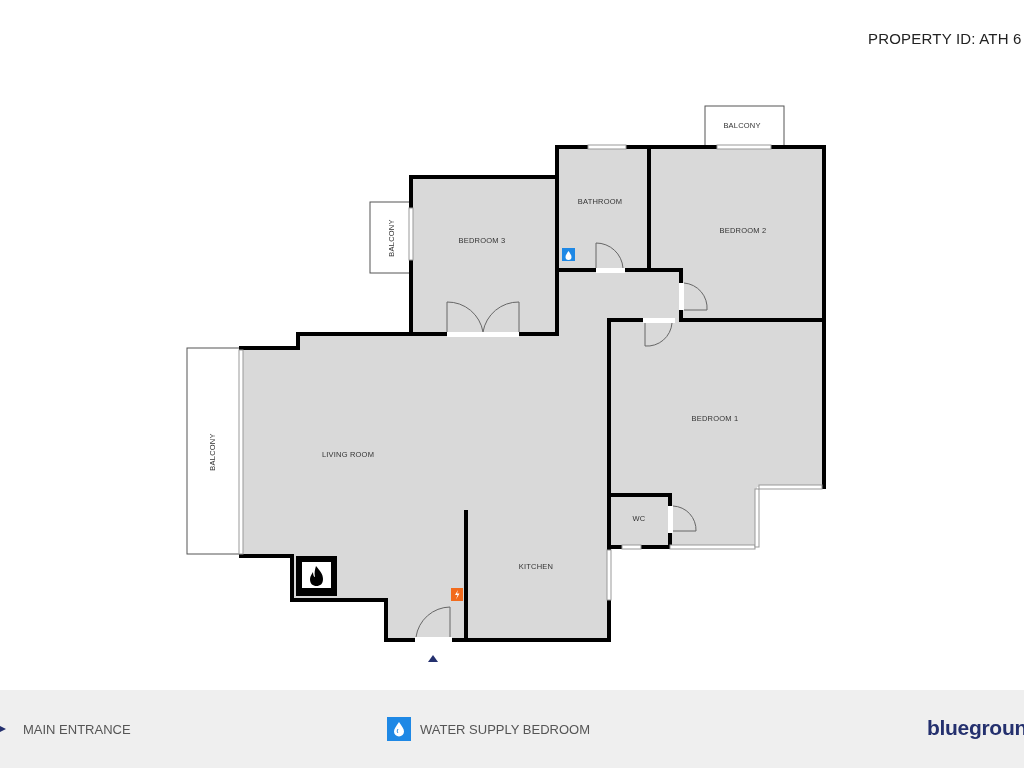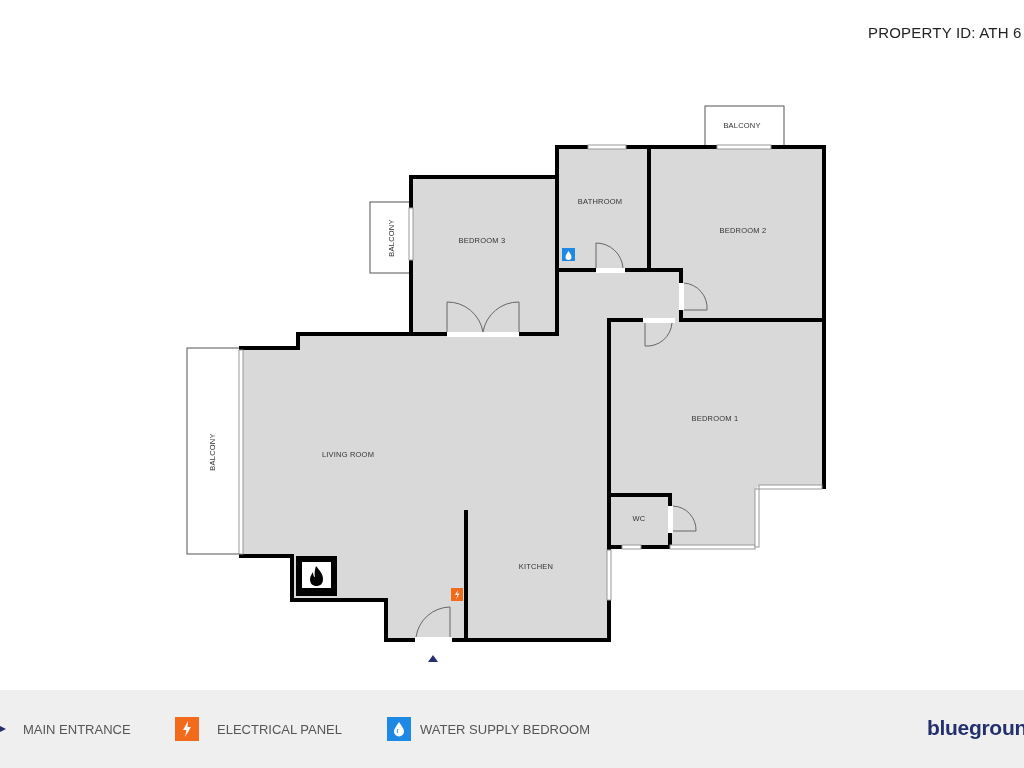--- a/index.html
+++ b/index.html
@@ -2,21 +2,21 @@
 <html><head>
   <meta charset="utf-8">
   <style>
     html, body { margin: 0; padding: 0; }
     body {
       width: 1024px; height: 768px; overflow: hidden;
       background: #ffffff; position: relative;
       font-family: "Liberation Sans", sans-serif;
     }
     .property-id {
-      position: absolute; left: 868px; top: 24px;
+      position: absolute; left: 868px; top: 30px;
       font-size: 15px; color: #222; white-space: nowrap;
       letter-spacing: 0.2px;
     }
     .plan { position: absolute; left: 0; top: 0; }
     .room-label {
       font-family: "Liberation Sans", sans-serif;
       font-size: 7.5px; fill: #333; letter-spacing: 0.2px;
     }
     .legend-bar {
       position: absolute; left: 0; top: 690px; width: 1024px; height: 78px;
@@ -156,28 +156,20 @@
 
 <div class="legend-bar">
   <div class="legend-item" style="left:-6px;">
     <span class="legend-icon" style="width:14px;margin-right:15px;">
       <svg width="14" height="14" viewBox="0 0 14 14">
           <polygon points="2,2 12,7 2,12" fill="#24306e"></polygon>
         </svg>
     </span>
     <span class="legend-text">MAIN ENTRANCE</span>
   </div>
-  <div class="legend-item" style="left:175px;">
-    <span class="legend-icon" style="background:#f26b1d;">
-      <svg width="24" height="24" viewBox="0 0 24 24">
-          <path d="M13,4 L8,13 L11.5,13 L10,20 L16,10 L12.5,10 Z" fill="#fff"></path>
-        </svg>
-    </span>
-    <span class="legend-text">ELECTRICAL PANEL</span>
-  </div>
   <div class="legend-item" style="left:387px;">
     <span class="legend-icon" style="background:#1e88e5;margin-right:9px;">
       <svg width="24" height="24" viewBox="0 0 24 24">
           <path d="M12,5 C15,9.5 17,12 17,14.5 A5,5 0 0 1 7,14.5 C7,12 9,9.5 12,5 Z" fill="#fff"></path>
           <path d="M11,12 C10,13.5 10,15 11,16" stroke="#1e88e5" stroke-width="1" fill="none"></path>
         </svg>
     </span>
     <span class="legend-text">WATER SUPPLY BEDROOM</span>
   </div>
   <div class="brand" style="top:26px;">bluegroun</div>

